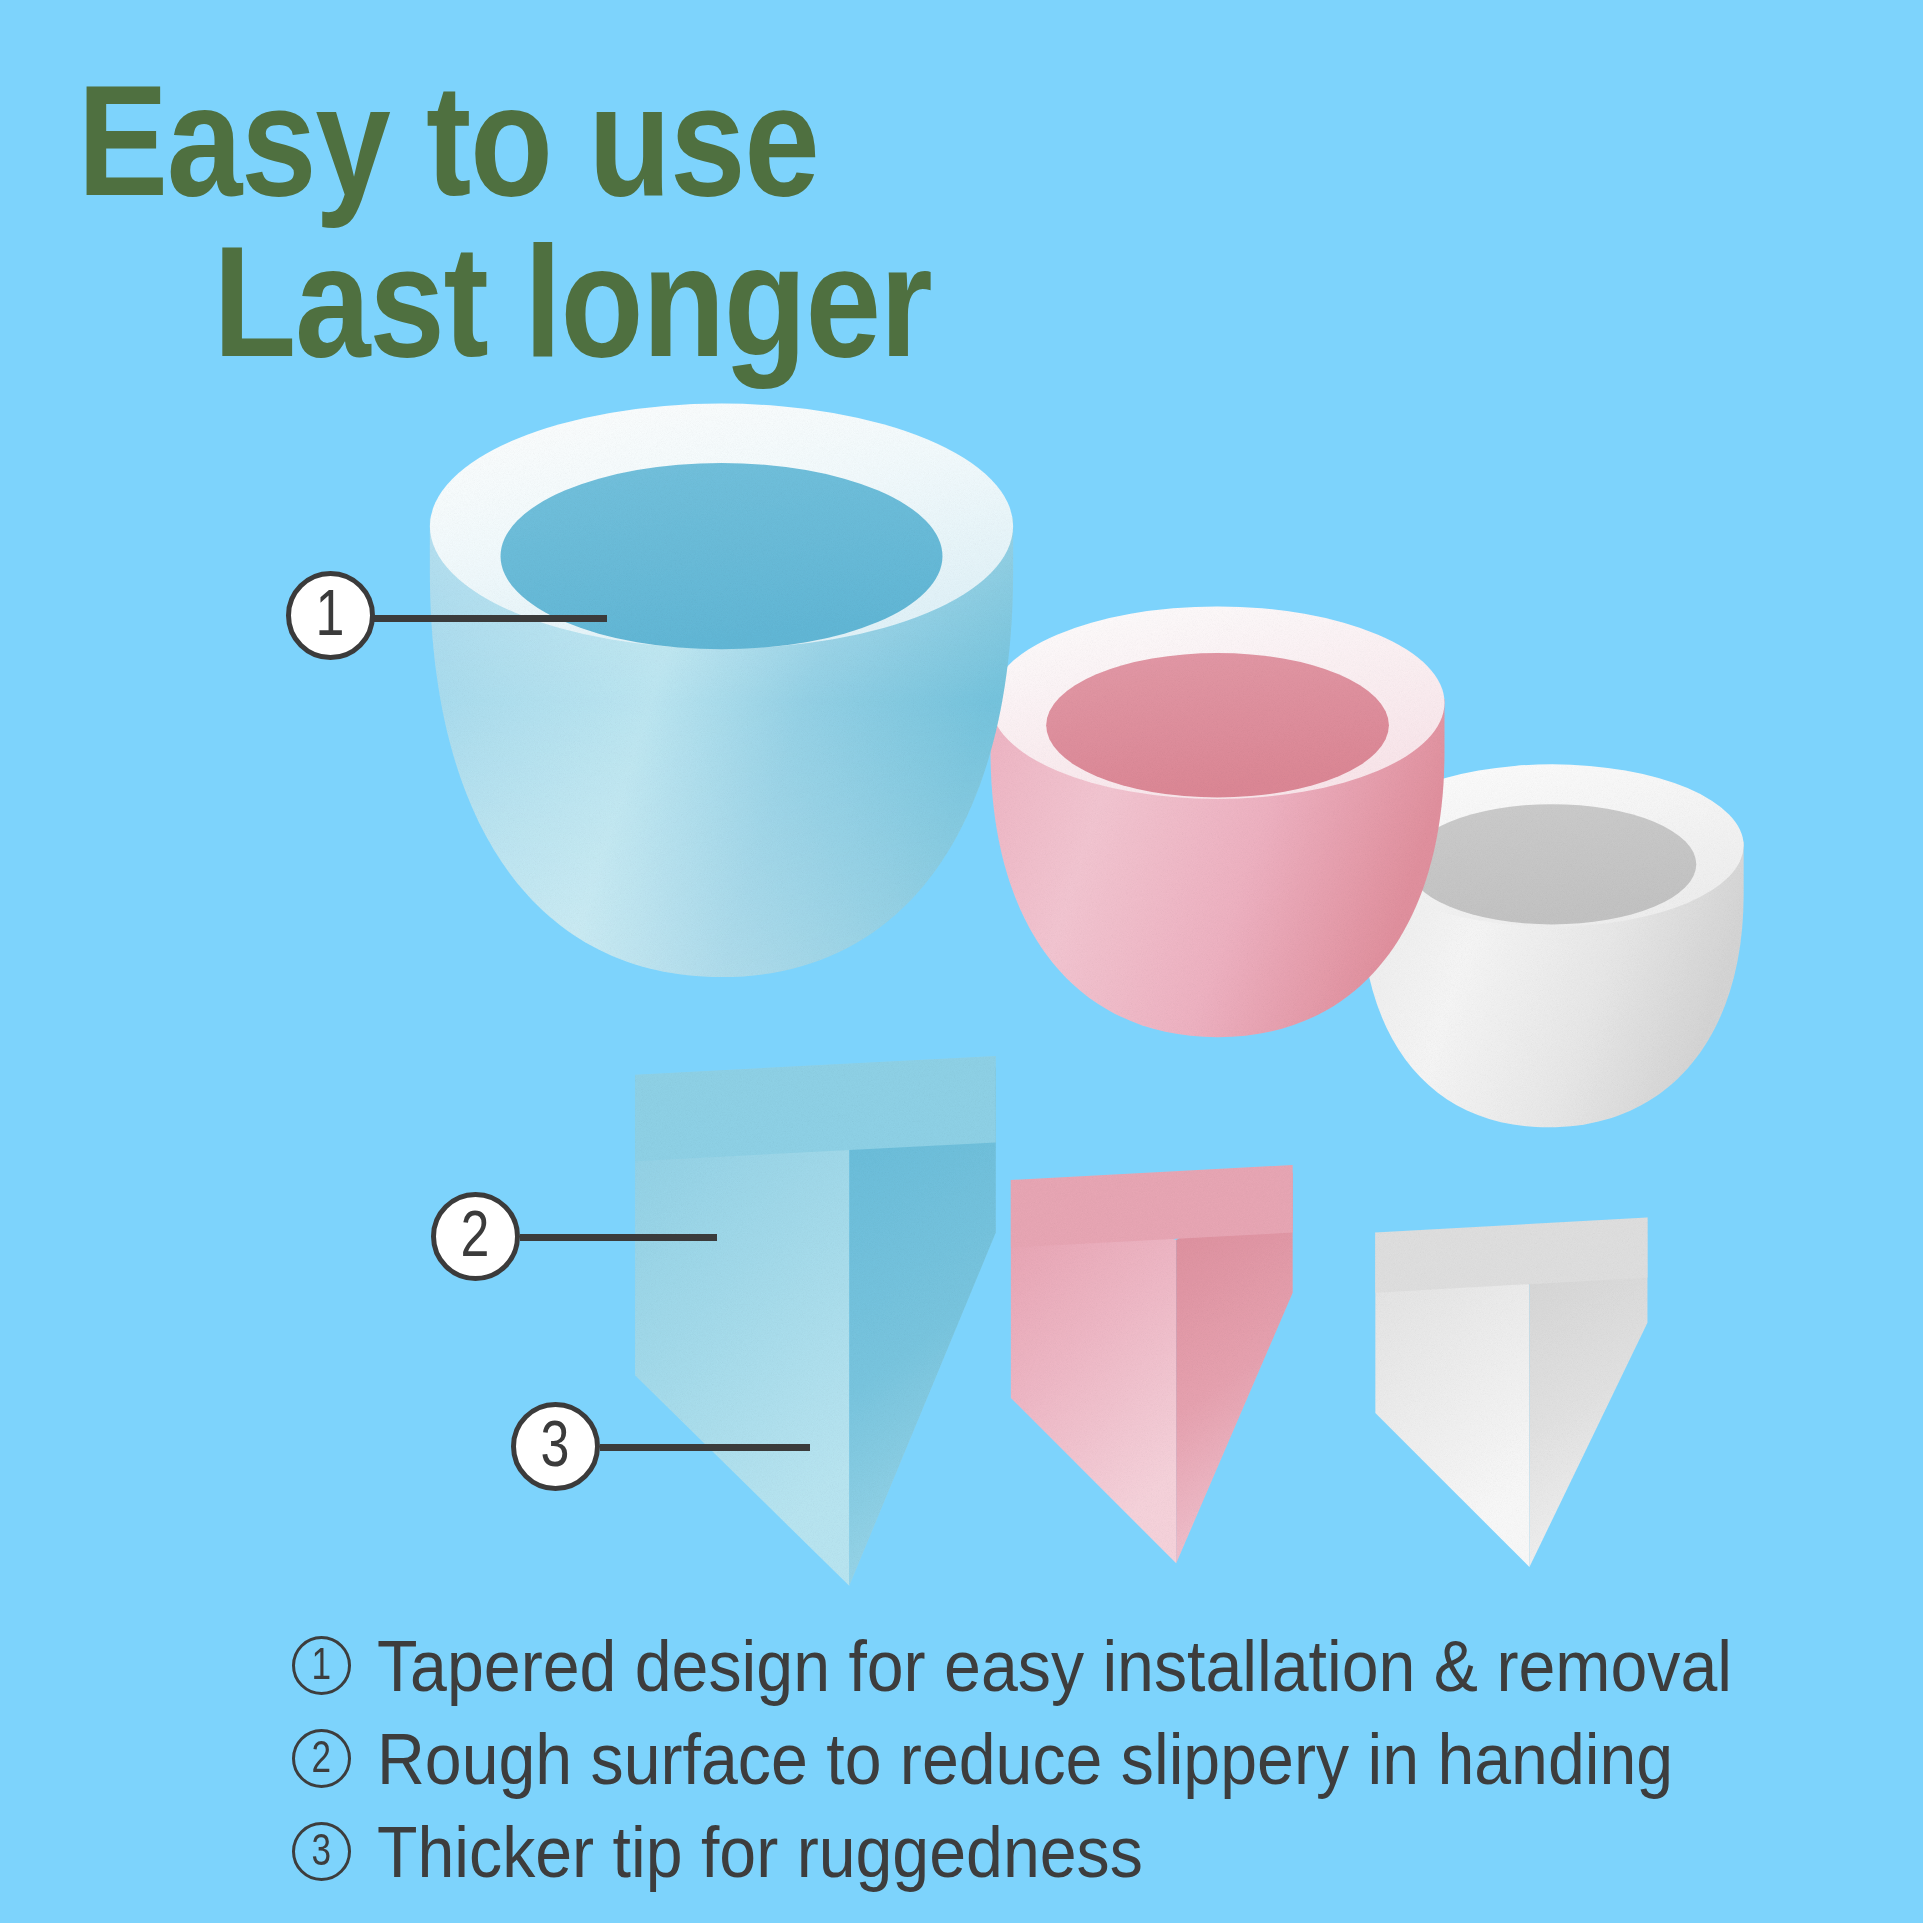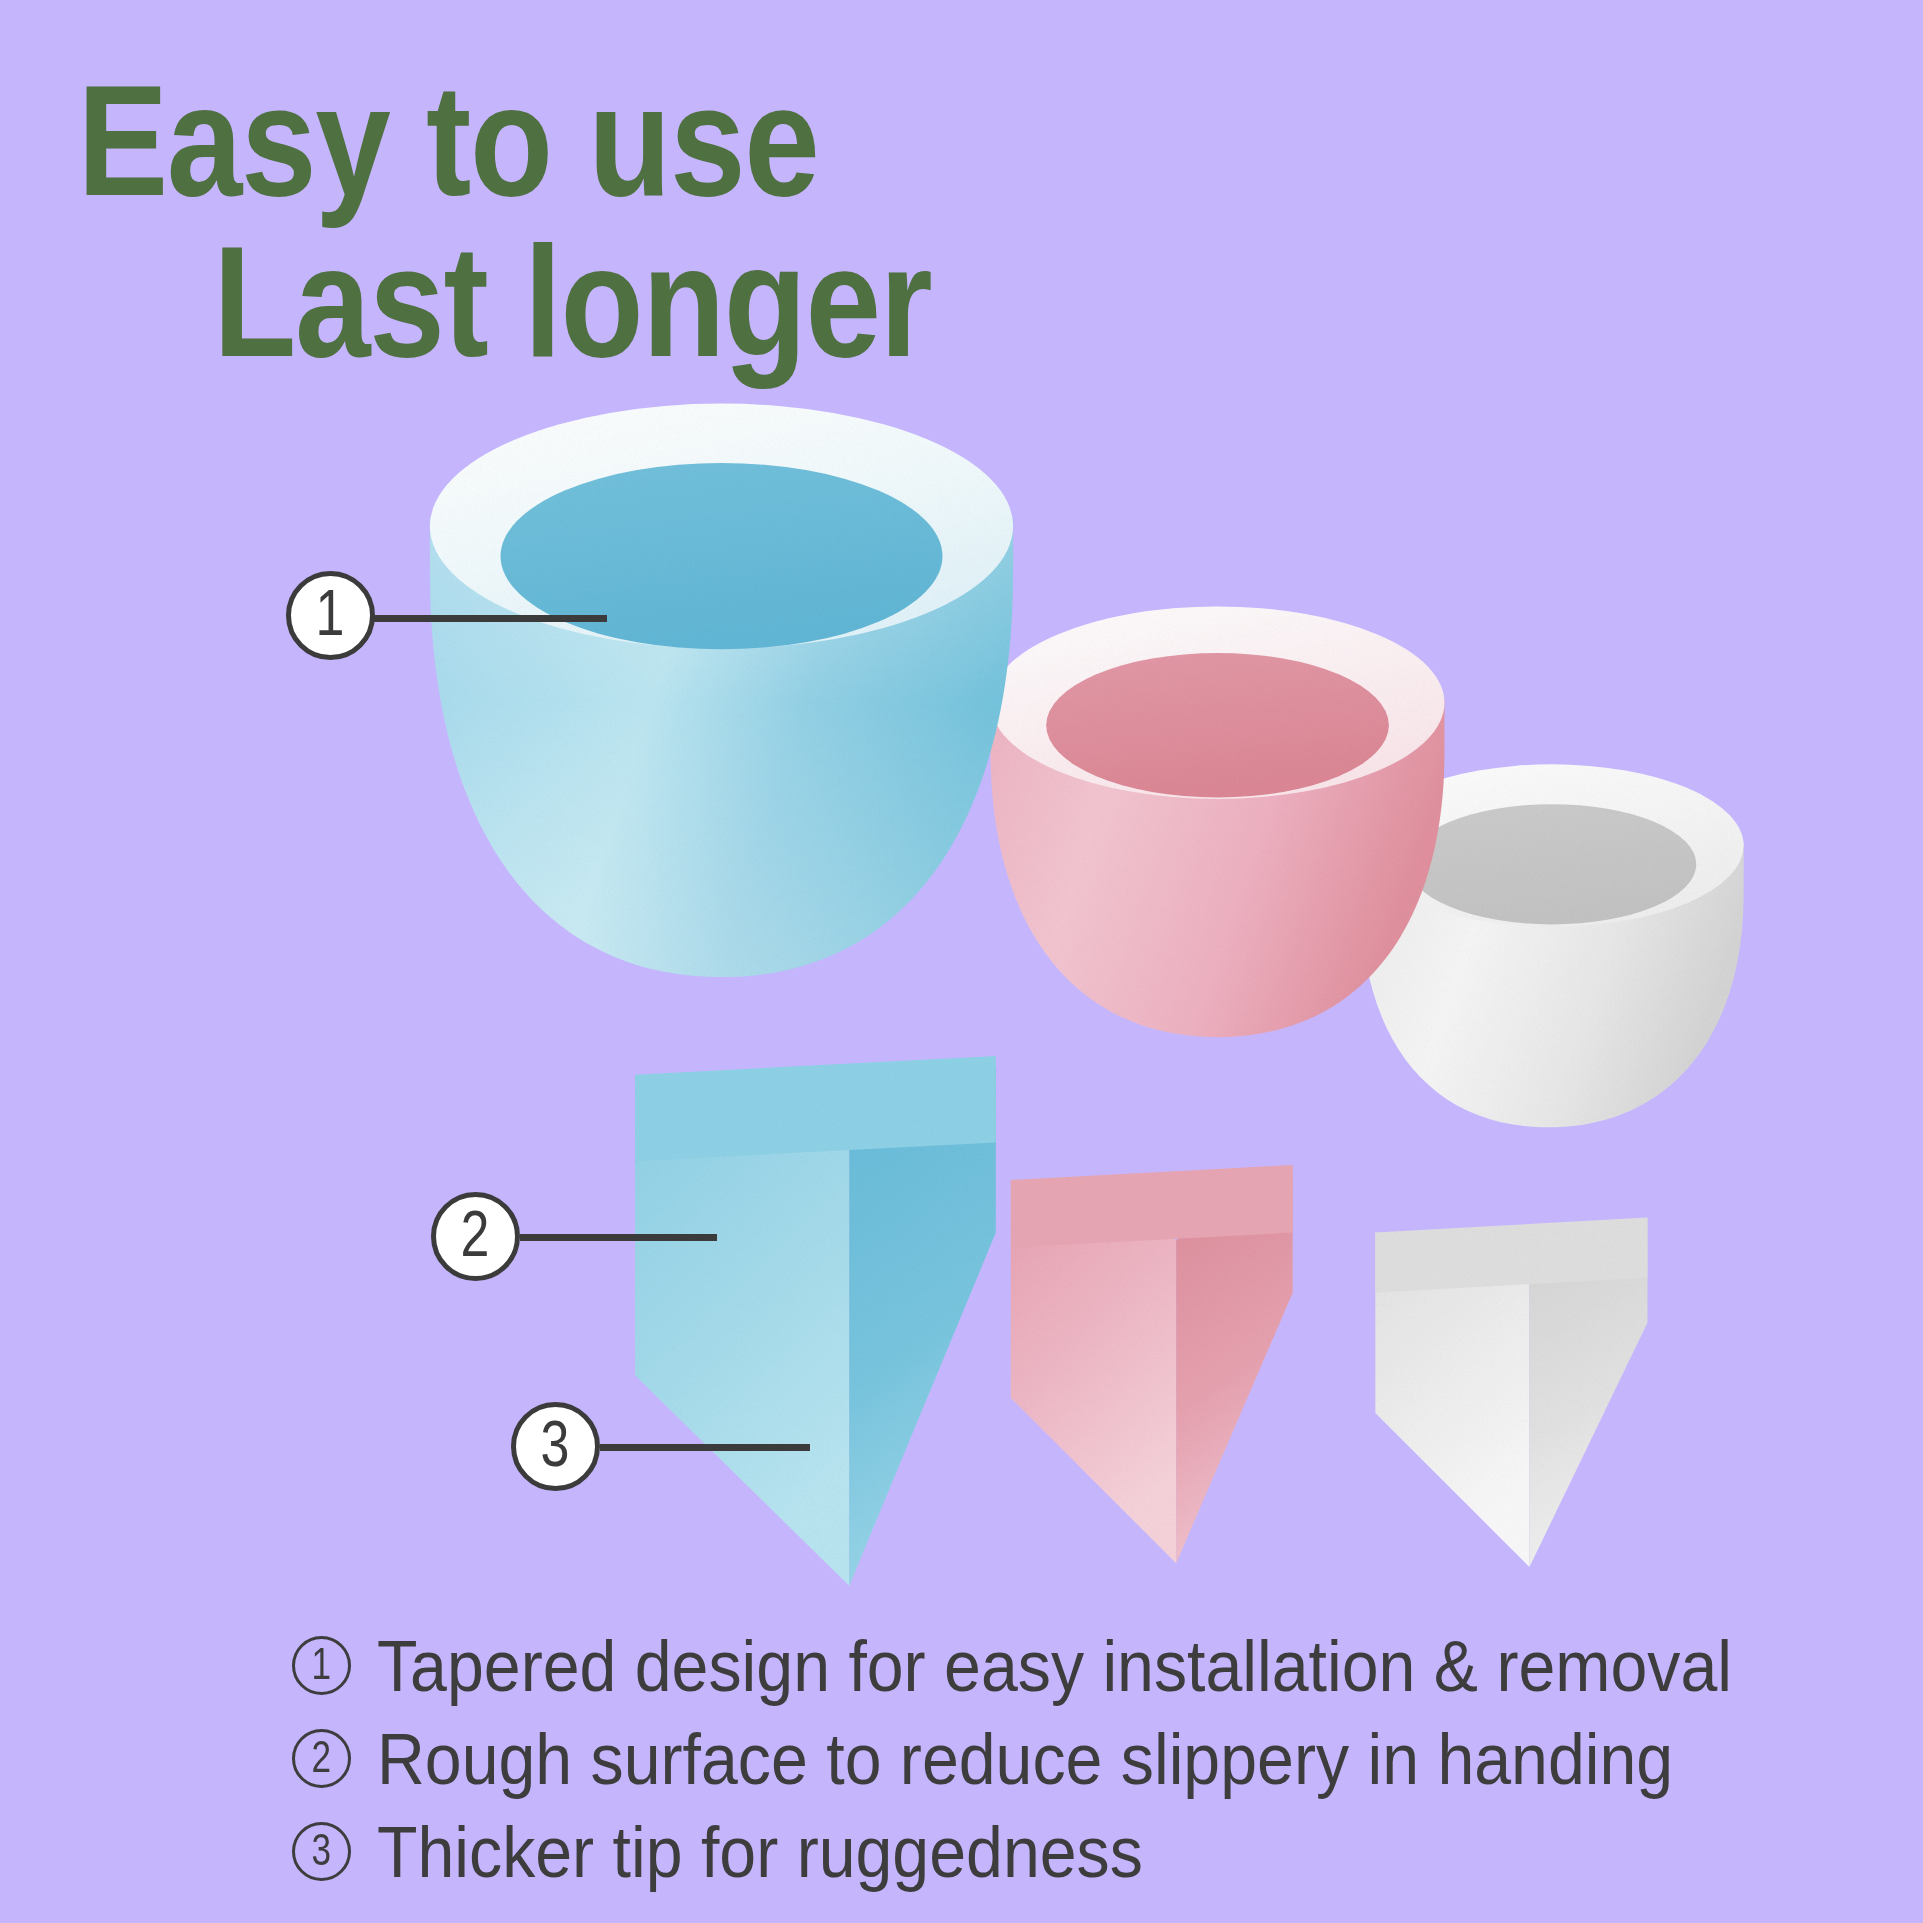--- a/index.html
+++ b/index.html
@@ -5,21 +5,21 @@
 <style>
   html, body {
     margin: 0;
     padding: 0;
     background: #ffffff;
   }
   #page {
     position: relative;
     width: 1924px;
     height: 1924px;
-    background: #c4b5fd;
+    background: #7dd3fc;
     overflow: hidden;
     font-family: "Liberation Sans", "DejaVu Sans", sans-serif;
   }
 
   
   .headline {
     position: absolute;
     left: 0;
     top: 60px;
     width: 1804px;

